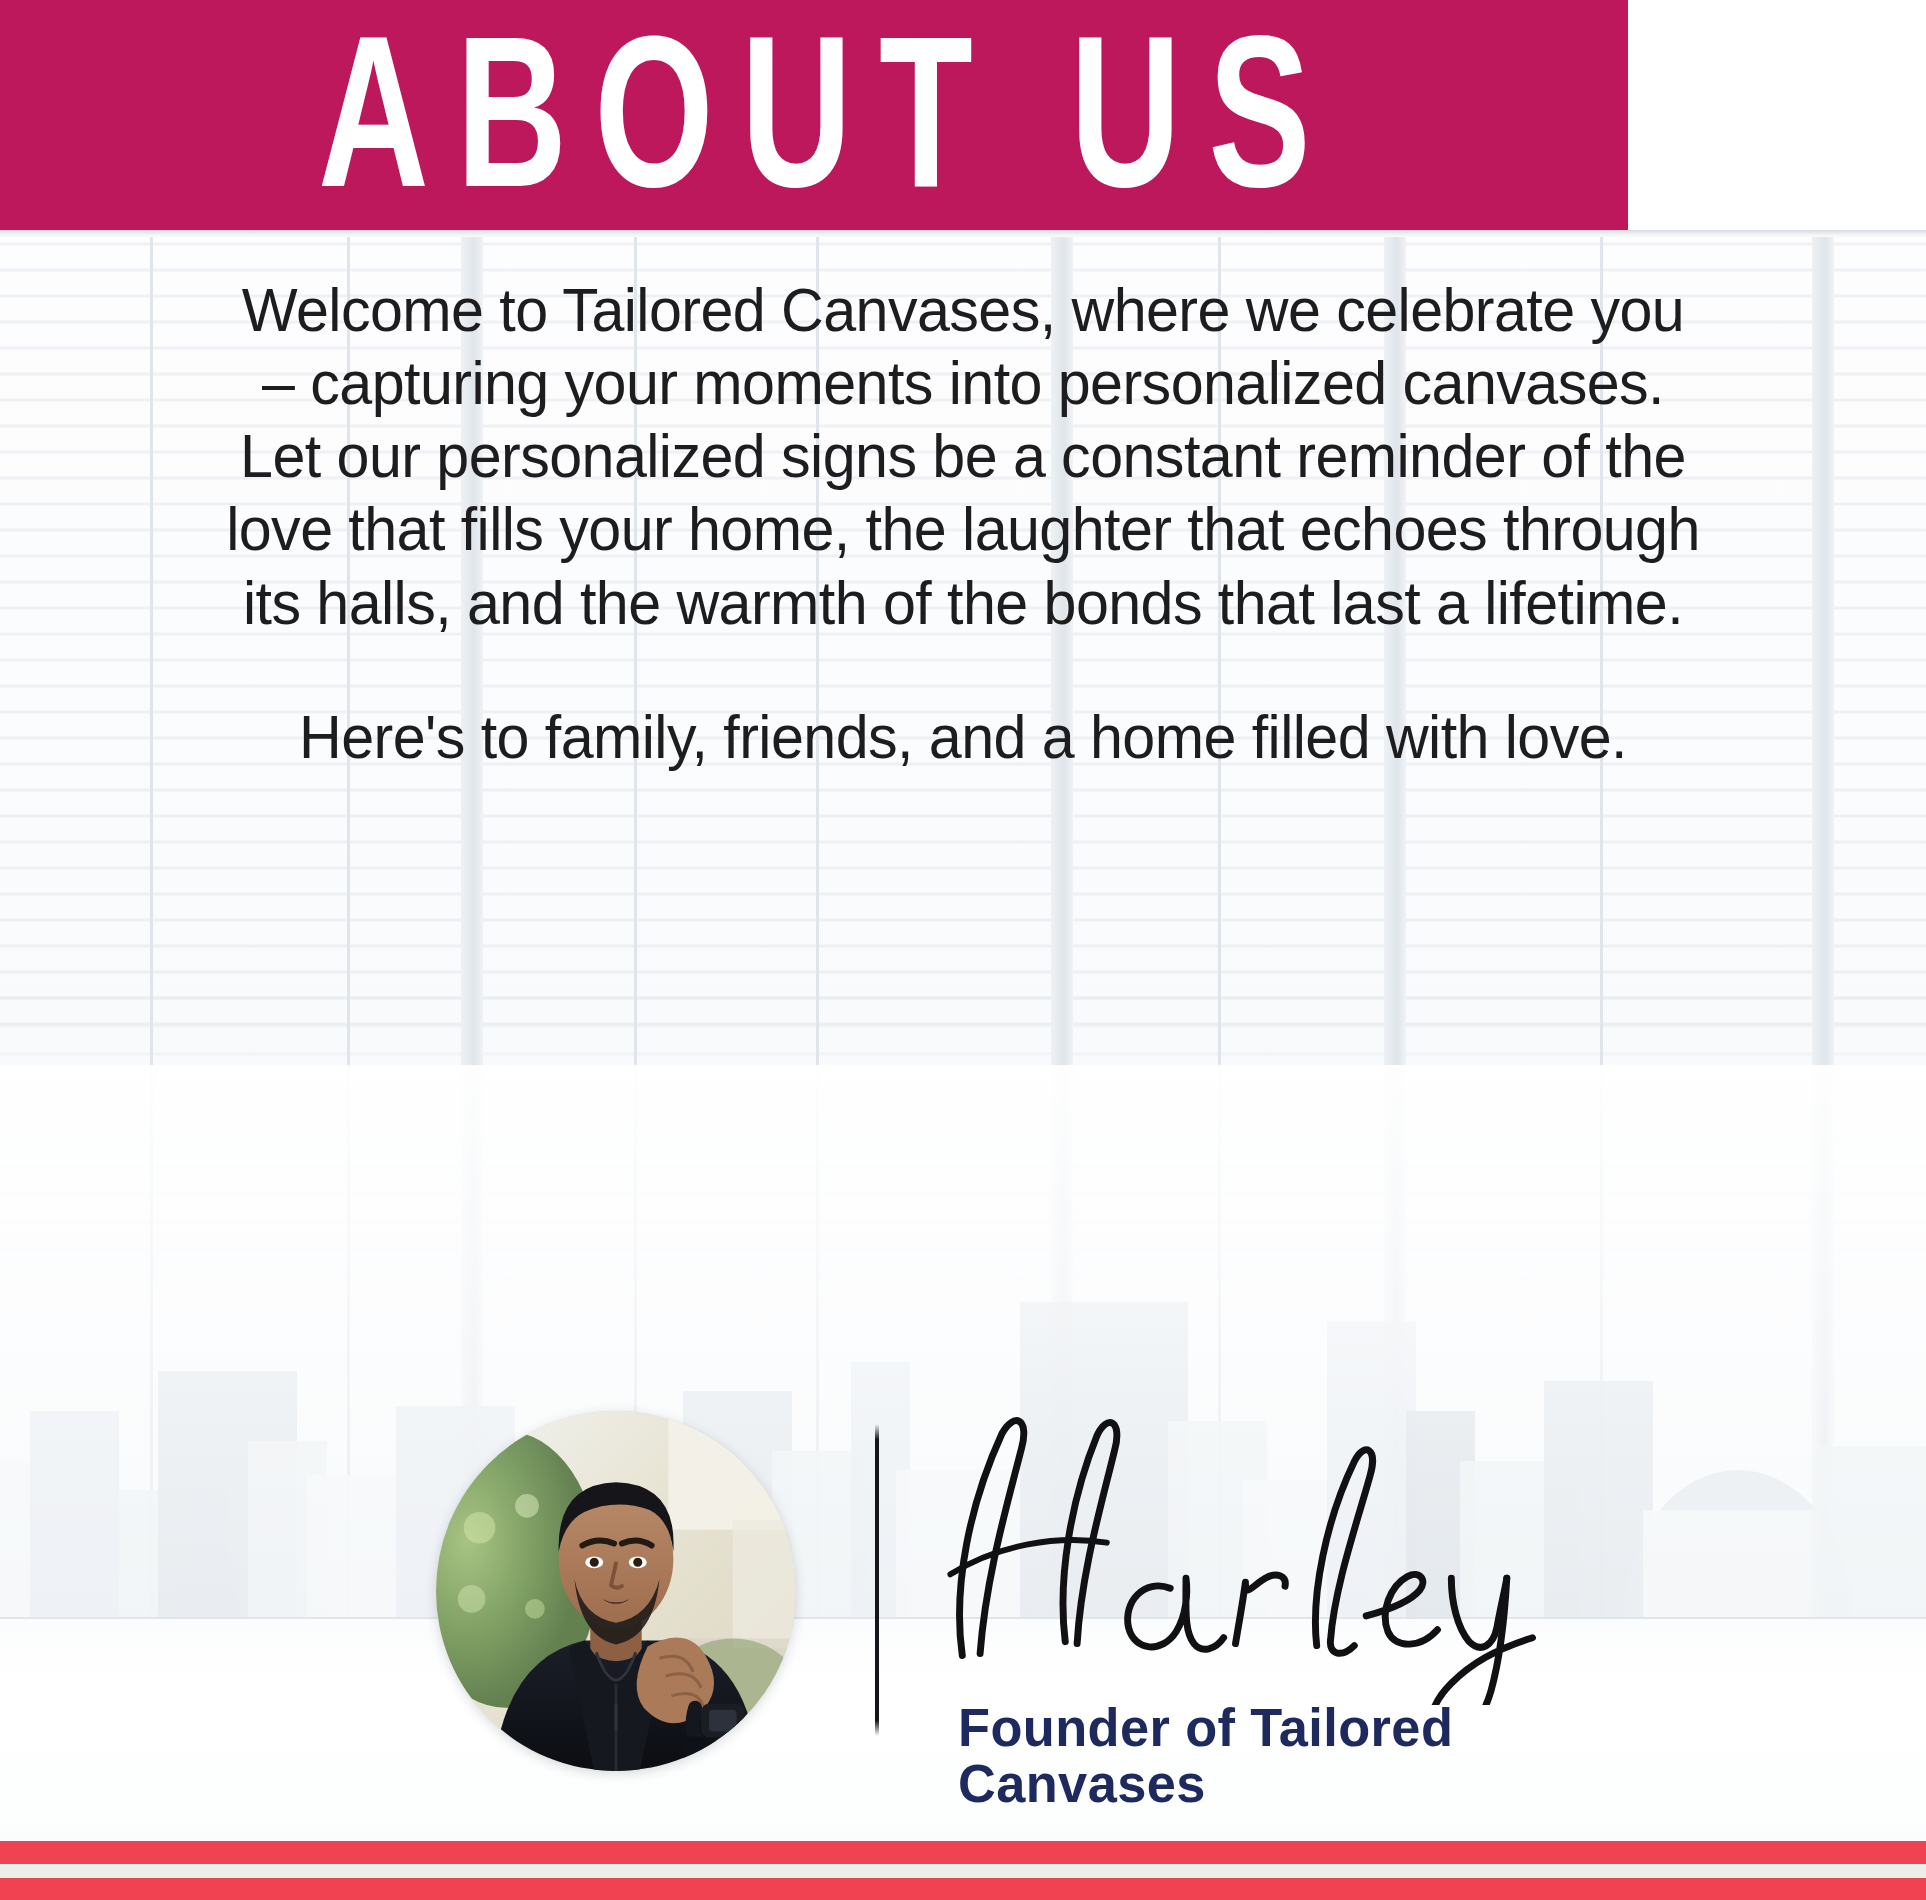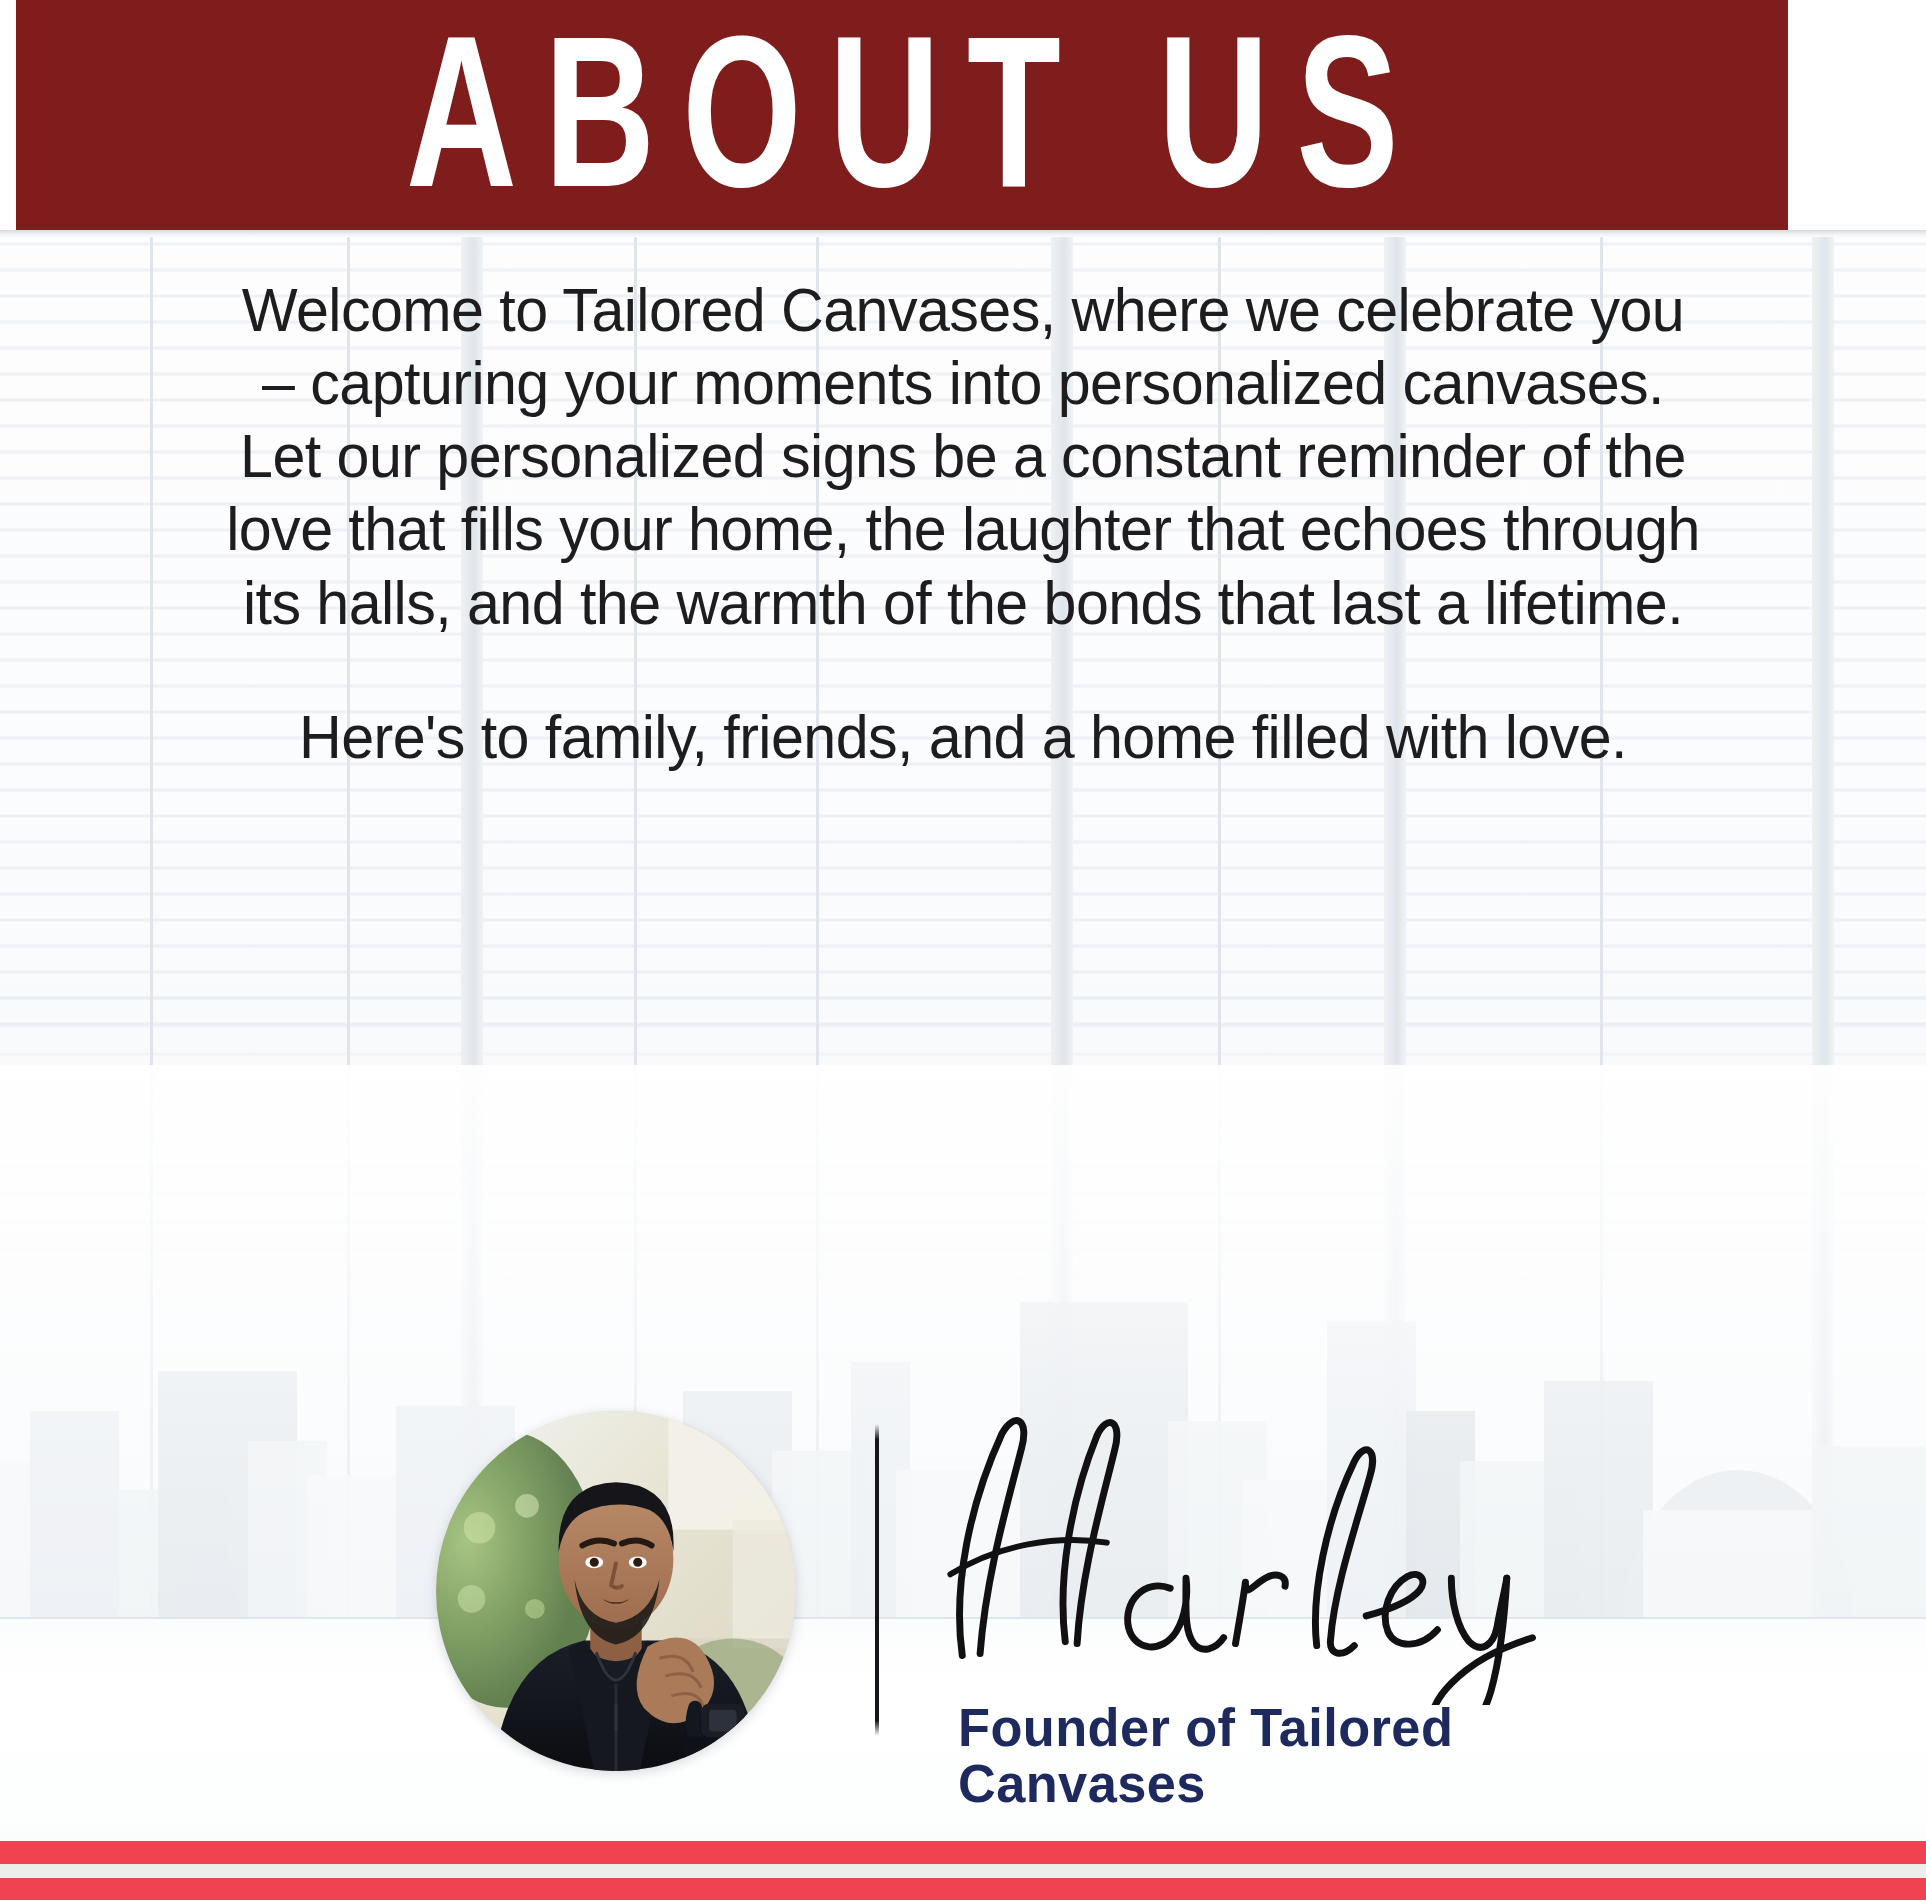--- a/index.html
+++ b/index.html
@@ -87,25 +87,24 @@
   
   .ledge{
     position:absolute; left:0; top:1389px; width:1927px; height:282px;
     background:linear-gradient(180deg,#fbfcfd 0%, #ffffff 22%, #fdfefe 70%, #f6f8fb 100%);
     box-shadow:0 -2px 0 rgba(222,228,234,.9);
   }
 
   
   .banner{
     position:absolute; left:0; top:0;
-    width:1772px; height:230px;
-    background:#7f1d1d;
+    width:1628px; height:230px;
+    background:#be185d;
     display:flex; align-items:center; justify-content:center;
     overflow:hidden;
-    margin-left:16px;
   }
   .banner-title{
     color:#ffffff;
     font-family:"Liberation Sans", sans-serif;
     font-weight:bold;
     font-size:192px;
     line-height:.82;
     letter-spacing:34px;
     text-indent:34px;
     transform:scaleX(.80) scaleY(1.12);

